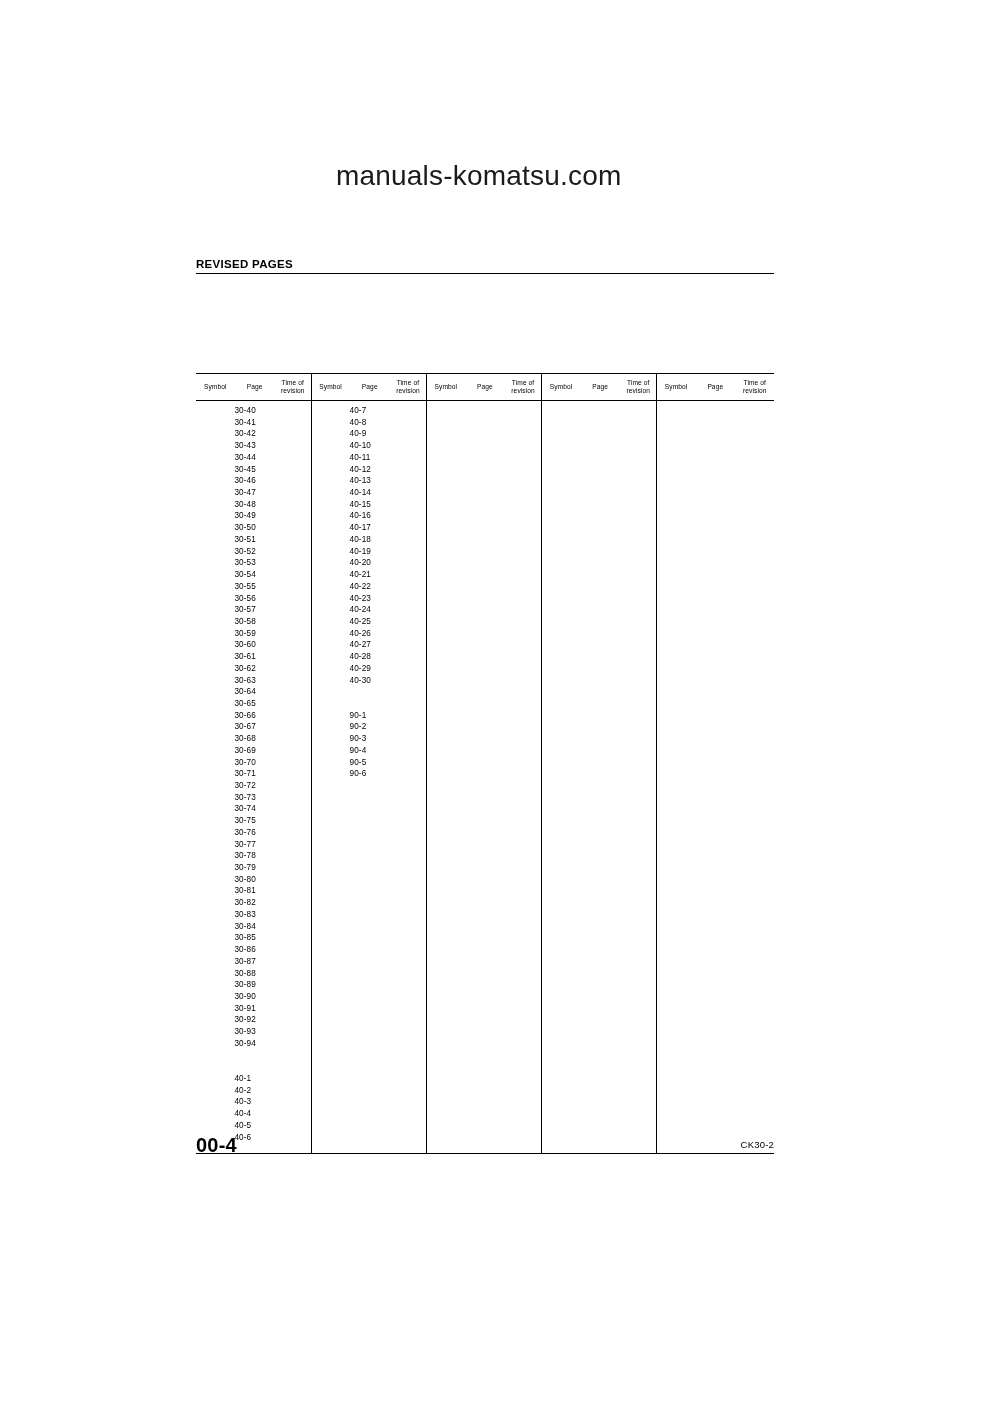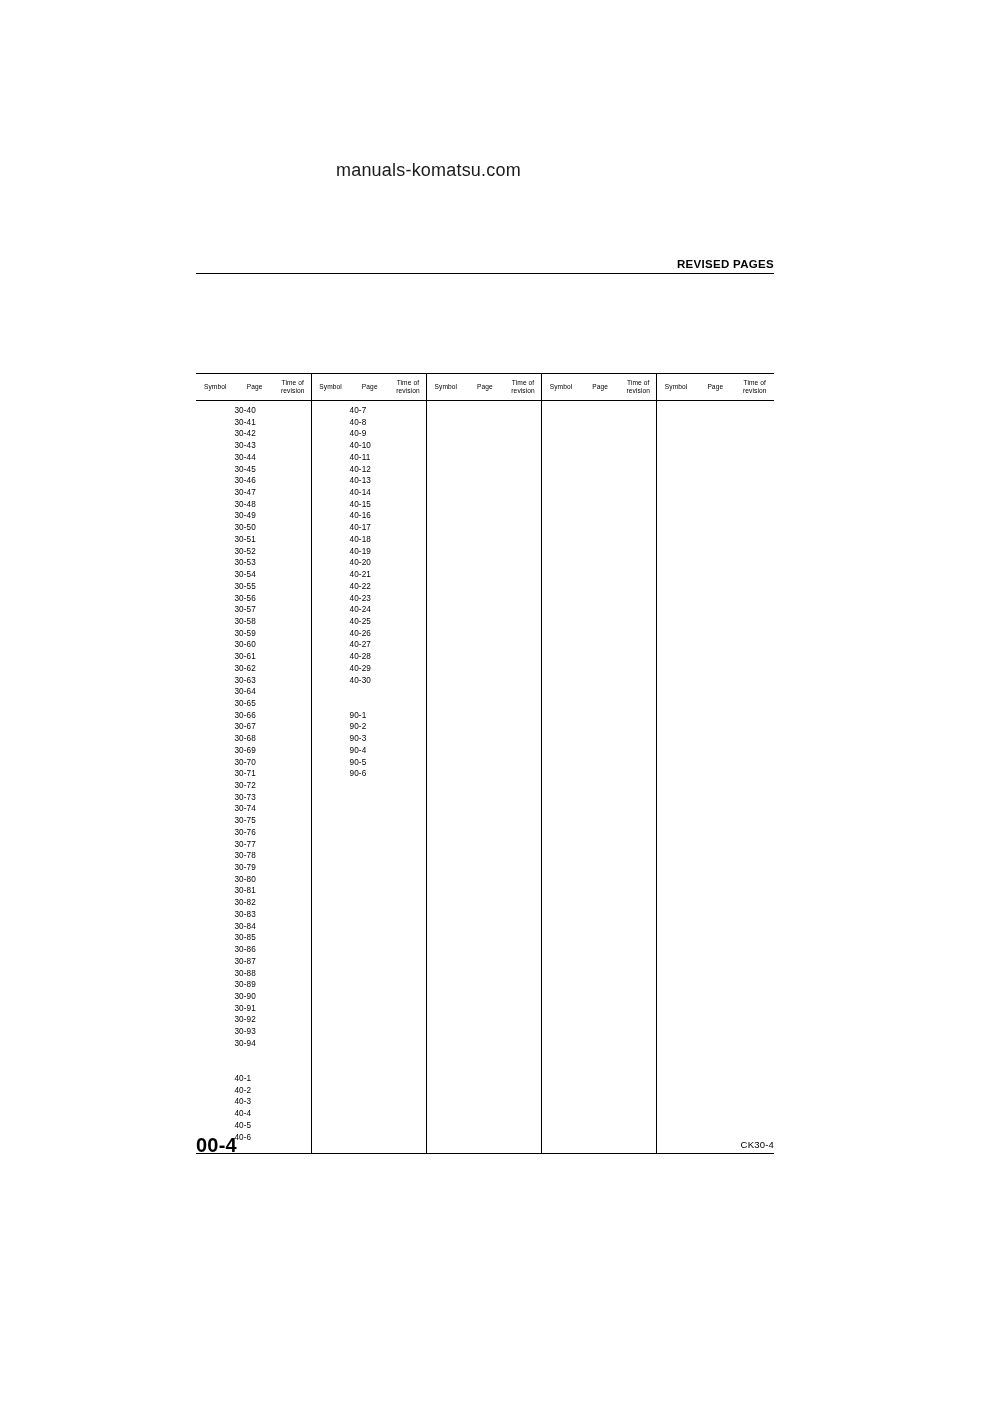--- a/index.html
+++ b/index.html
@@ -14,36 +14,36 @@
     font-family: "Liberation Sans", sans-serif;
     color: #000000;
     overflow: hidden;
   }
 
   
   .site-banner {
     position: absolute;
     left: 336px;
     top: 160px;
-    font-size: 18px;
+    font-size: 28px;
     font-weight: 400;
     letter-spacing: 0.2px;
     color: #1b1b1b;
     white-space: nowrap;
   }
 
   
   .header-wrap {
     position: absolute;
     left: 196px;
     top: 258px;
     width: 578px;
   }
   .header-title {
-    text-align: right;
+    text-align: left;
     font-size: 11.5px;
     font-weight: bold;
     letter-spacing: 0.3px;
     color: #000;
     padding-bottom: 3px;
     font-family: "Liberation Sans", sans-serif;
   }
   .header-rule {
     height: 1px;
     background: #000;
@@ -325,13 +325,13 @@
       </td>
       <td class="body-cell">
         <div class="col-list"></div>
       </td>
     </tr>
   </tbody>
     </table>
 </div>
 
 <div class="footer-left">00-4</div>
-<div class="footer-right">CK30-4</div>
+<div class="footer-right">CK30-2</div>
 
 </body></html>

